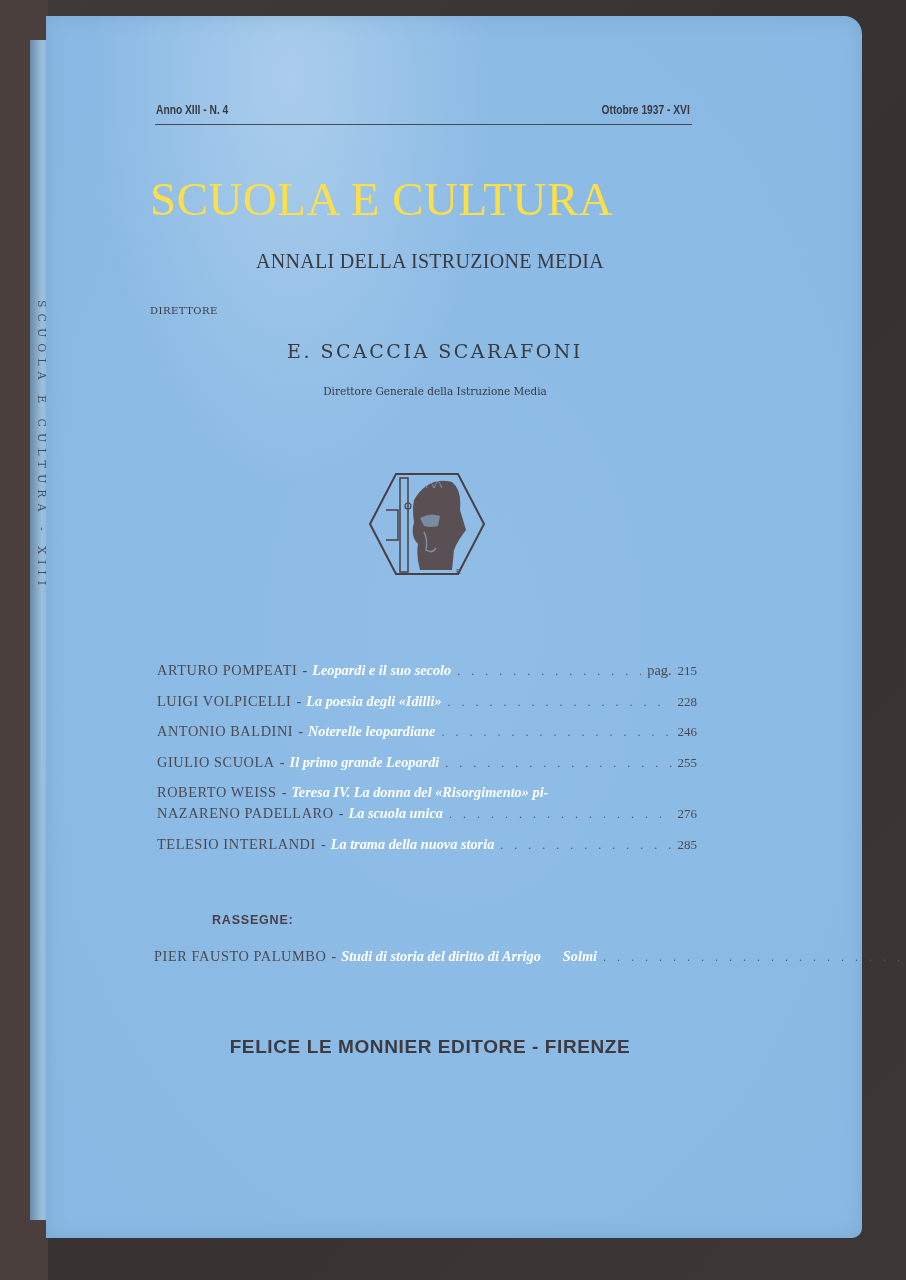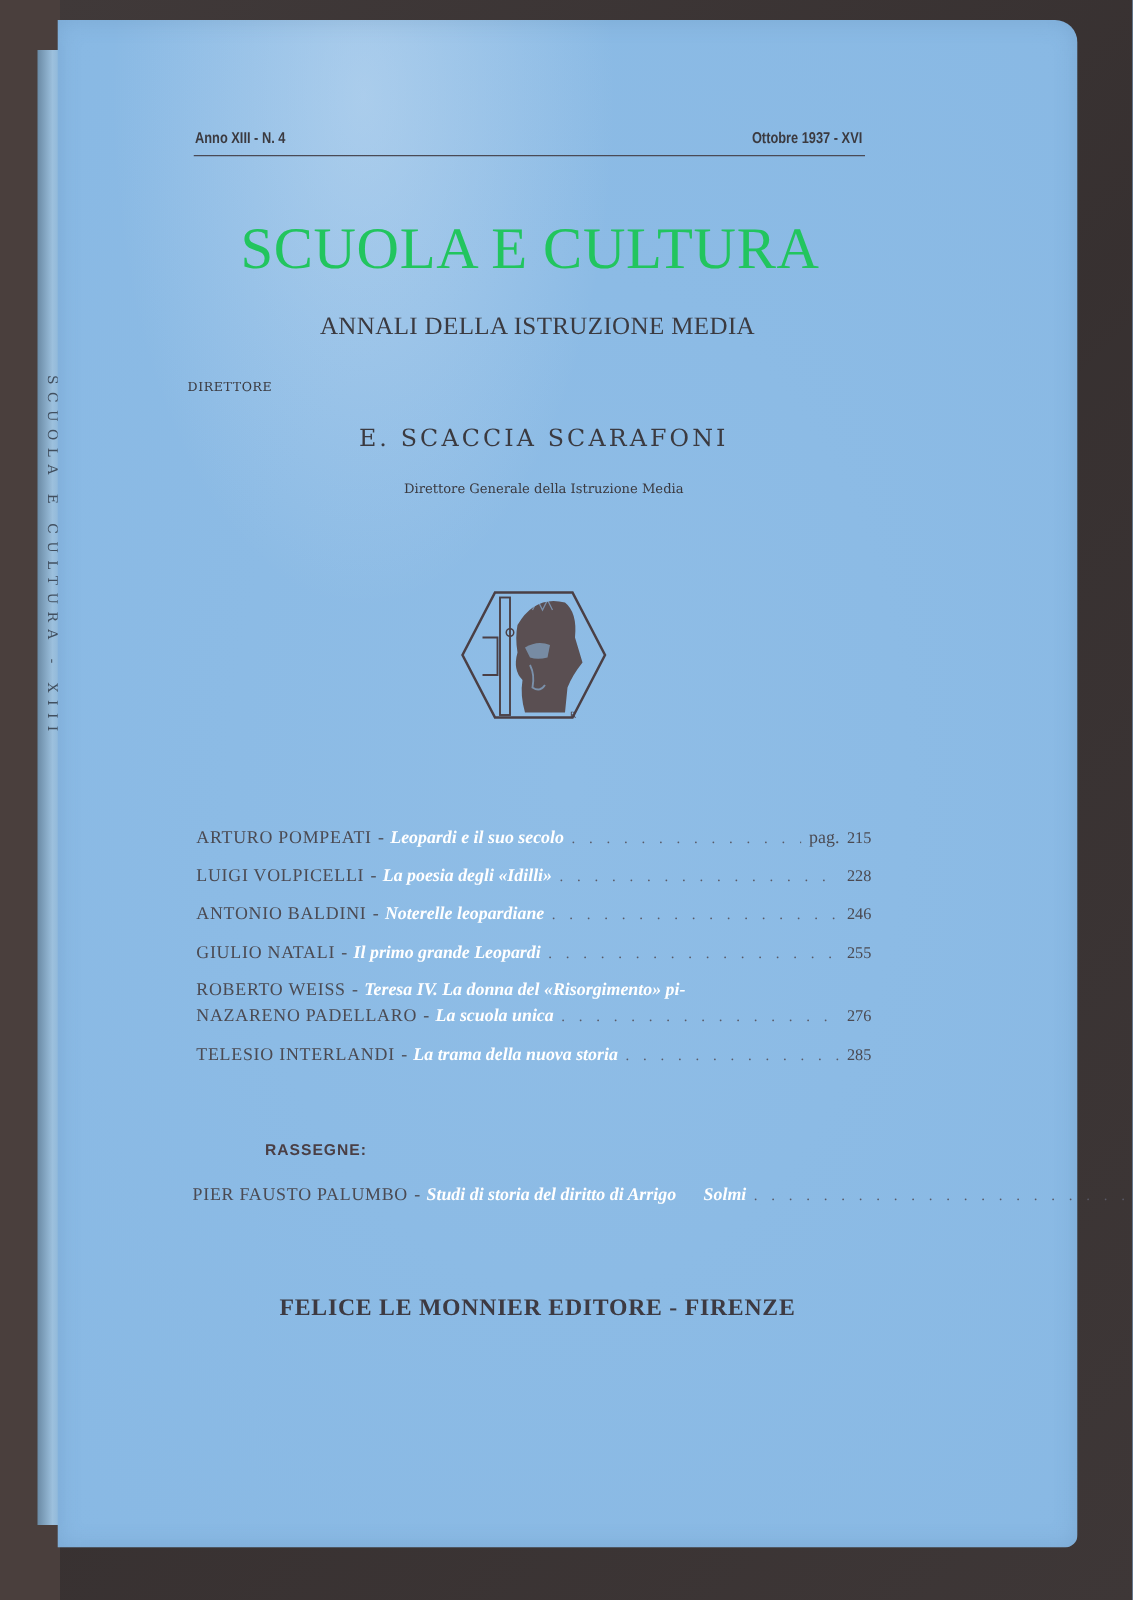--- a/index.html
+++ b/index.html
@@ -39,23 +39,23 @@
       display: flex; justify-content: space-between;
       font-family: "Liberation Sans", sans-serif; font-size: 12.5px; font-weight: bold;
       transform: scaleX(0.82); transform-origin: left top;
       width: 651px;
     }
     .header-rule {
       position: absolute; left: 155px; top: 124px; width: 537px; height: 1px;
       background: #4a4a55;
     }
     .title {
-      position: absolute; left: 150px; top: 172px; width: 548px; text-align: center;
+      position: absolute; left: 150px; top: 172px; width: 548px; text-align: left;
       font-family: "Liberation Serif", serif; font-size: 47px; letter-spacing: 0.5px;
-      color: #22c55e;
+      color: #fde047;
     }
     .subtitle {
       position: absolute; left: 150px; top: 250px; width: 560px; text-align: center;
       font-family: "Liberation Serif", serif; font-size: 20px; letter-spacing: 0.3px;
     }
     .director-label {
       position: absolute; left: 150px; top: 305px; width: 560px; text-align: left;
       font-family: "DejaVu Serif", serif; font-size: 10px; letter-spacing: 0.5px;
     }
     .director-name {
@@ -96,21 +96,21 @@
       position: absolute; left: 212px; top: 913px;
       font-family: "Liberation Sans", sans-serif; font-size: 12.5px; font-weight: bold;
       letter-spacing: 0.8px; color: #4a3f45;
     }
     .rassegne {
       position: absolute; left: 154px; top: 948px; width: 545px;
       font-family: "Liberation Serif", serif; font-size: 14.3px; color: #4b4a52;
     }
     .publisher {
       position: absolute; left: 150px; top: 1036px; width: 560px; text-align: center;
-      font-family: Liberation Serif, serif; font-size: 19px; font-weight: bold;
+      font-family: Liberation Sans, sans-serif; font-size: 19px; font-weight: bold;
       letter-spacing: 0.6px; color: #3d3a42;
     }
   </style>
 </head>
 <body>
 
 <div class="desk-left"></div>
 <div class="spine"></div>
 <div class="spine-text">SCUOLA E CULTURA - XIII</div>
 
@@ -159,21 +159,21 @@
     <span class="page">228</span>
   </div>
   <div class="toc-row">
     <span class="author">ANTONIO BALDINI</span>
     <span class="dash">-</span>
     <span class="work">Noterelle leopardiane</span>
     <span class="leader"></span>
     <span class="page">246</span>
   </div>
   <div class="toc-row">
-    <span class="author">GIULIO NATALI</span>
+    <span class="author">GIULIO SCUOLA</span>
     <span class="dash">-</span>
     <span class="work">Il primo grande Leopardi</span>
     <span class="leader"></span>
     <span class="page">255</span>
   </div>
   <div class="toc-row two-line">
     <div class="line1">
       <span class="author">ROBERTO WEISS</span>
       <span class="dash">-</span>
       <span class="work">Teresa IV. La donna del «Risorgimento» pi-</span>

